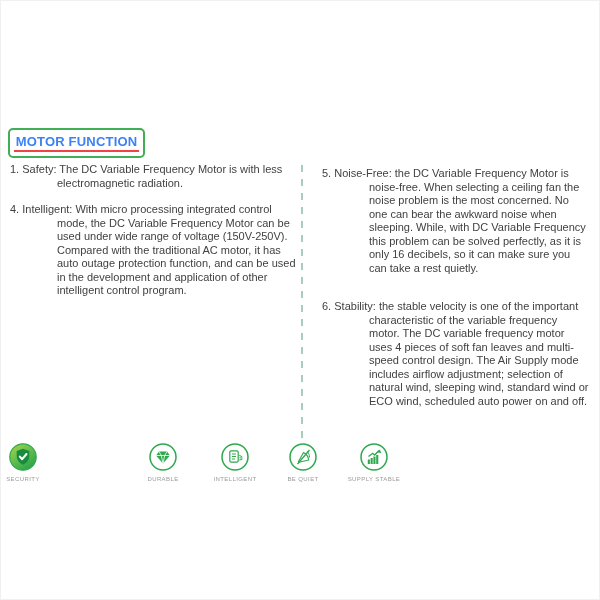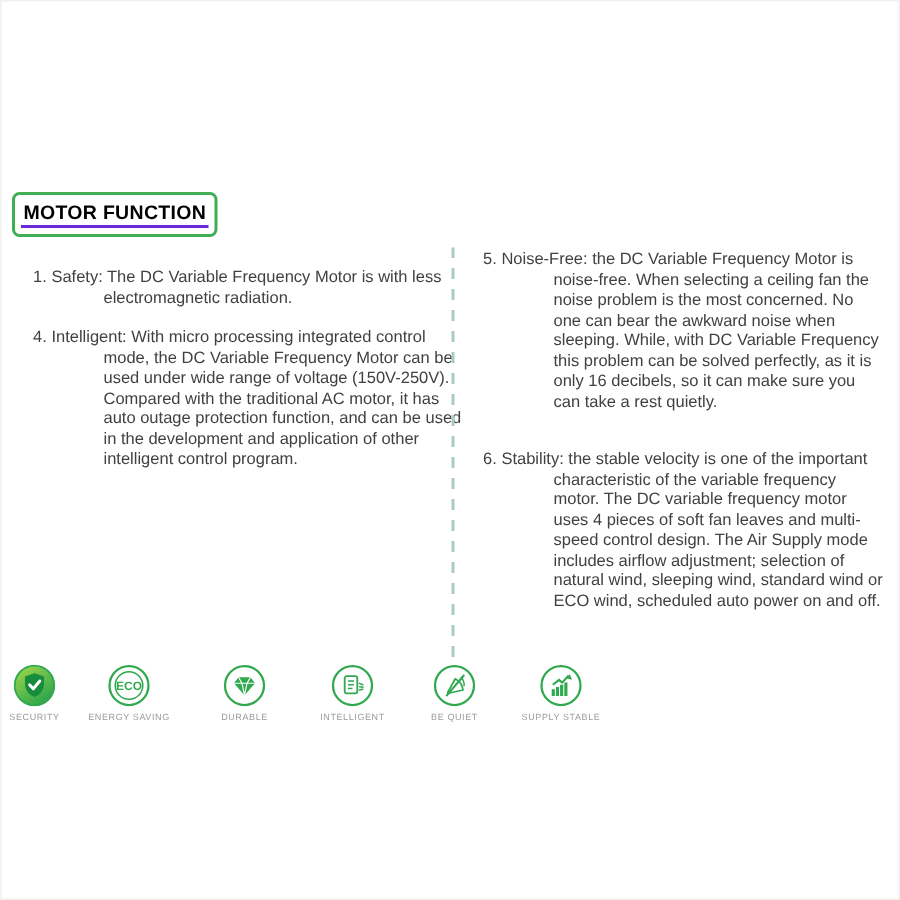--- a/index.html
+++ b/index.html
@@ -8,26 +8,26 @@
     font-family:"Liberation Sans", sans-serif; overflow:hidden;
     box-shadow: inset 0 0 0 1px #f0f0f0;
   }
   
   .header-box {
     position:absolute; left:8px; top:128px; width:133px; height:26px;
     border:2px solid #3fae54; border-radius:5px;
     display:flex; align-items:center; justify-content:center; background:#fff;
   }
   .header-title {
-    font-size:13px; font-weight:bold; color:#000000; letter-spacing:0.2px;
-    border-bottom:2px solid #6d28d9; padding:0 2px 2px 2px; line-height:1;
+    font-size:13px; font-weight:bold; color:#3b82f6; letter-spacing:0.2px;
+    border-bottom:2px solid #ef4444; padding:0 2px 2px 2px; line-height:1;
   }
   
   .col { position:absolute; color:#414141; font-size:11px; line-height:13.5px; }
-  .col-left  { left:22px;  top:163px; width:292px;margin-top:16px; }
+  .col-left  { left:10px;  top:163px; width:292px; }
   .col-right { left:322px; top:167px; width:268px; }
   p.feature { margin:0 0 13px 0; padding-left:47px; text-indent:-47px; }
   .col-right p.feature { margin-bottom:25px; }
   
   .divider {
     position:absolute; left:301px; top:165px; width:1.5px; height:275px;
     background:repeating-linear-gradient(to bottom,#a9cdbd 0 7px,transparent 7px 14px);
   }
   
   .badge {
@@ -70,28 +70,20 @@
             <stop offset="1" stop-color="#2aa44c"></stop>
         </linearGradient>
       </defs>
       <circle cx="14" cy="14" r="13.2" fill="url(#secg)" stroke="#2fa84e" stroke-width="1.2"></circle>
       <path d="M14 5.8 L20.3 8 v4.8 c0 4.4-2.6 7.3-6.3 8.9 C10.3 20.1 7.7 17.2 7.7 12.8 V8 Z" fill="#188c3d"></path>
       <path d="M10.8 13.6 l2.4 2.6 4.3-5.2" fill="none" stroke="#ffffff" stroke-width="2" stroke-linecap="round" stroke-linejoin="round"></path>
     </svg>
     <span class="badge-label">SECURITY</span>
   </div>
 
-  <div class="badge b2">
-    <svg width="28" height="28" viewBox="0 0 28 28">
-      <circle cx="14" cy="14" r="13" fill="none" stroke="#2fa84e" stroke-width="1.5"></circle>
-      <circle cx="14" cy="14" r="9.2" fill="none" stroke="#2fa84e" stroke-width="1"></circle>
-      <text x="14" y="16.8" text-anchor="middle" font-size="8" font-weight="bold" fill="#2fa84e" font-family="Liberation Sans, sans-serif">ECO</text>
-    </svg>
-    <span class="badge-label">ENERGY SAVING</span>
-  </div>
 
   <div class="badge b3">
     <svg width="28" height="28" viewBox="0 0 28 28">
       <circle cx="14" cy="14" r="13" fill="none" stroke="#2fa84e" stroke-width="1.5"></circle>
       <polygon points="10,8.5 18,8.5 21,12.5 14,20.5 7,12.5" fill="#2fa84e"></polygon>
       <path d="M7 12.5 h14 M10 8.5 l2.3 4 L14 20.5 M18 8.5 l-2.3 4 L14 20.5" fill="none" stroke="#ffffff" stroke-width="0.8"></path>
     </svg>
     <span class="badge-label">DURABLE</span>
   </div>
 

